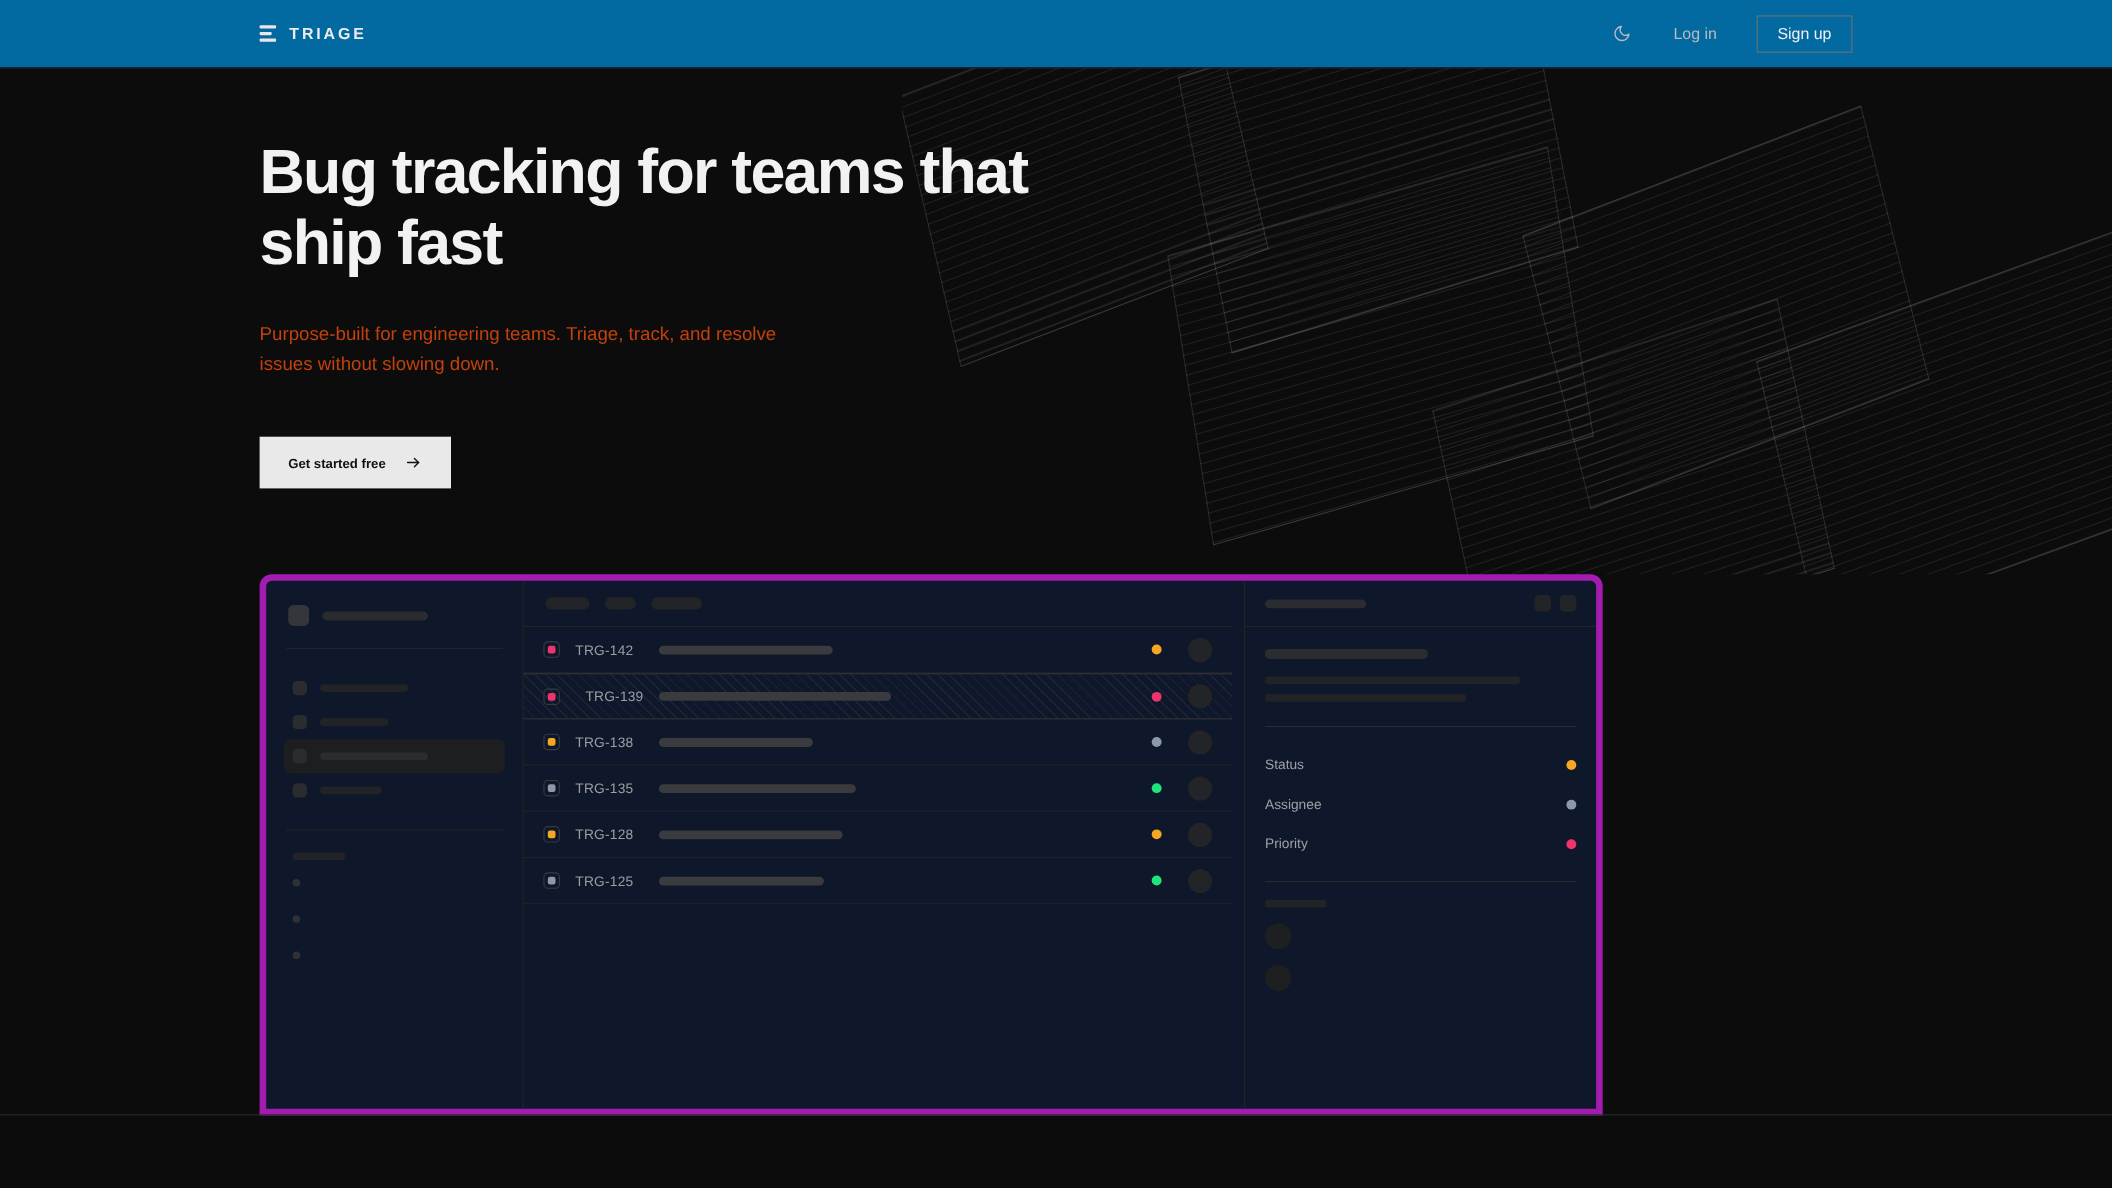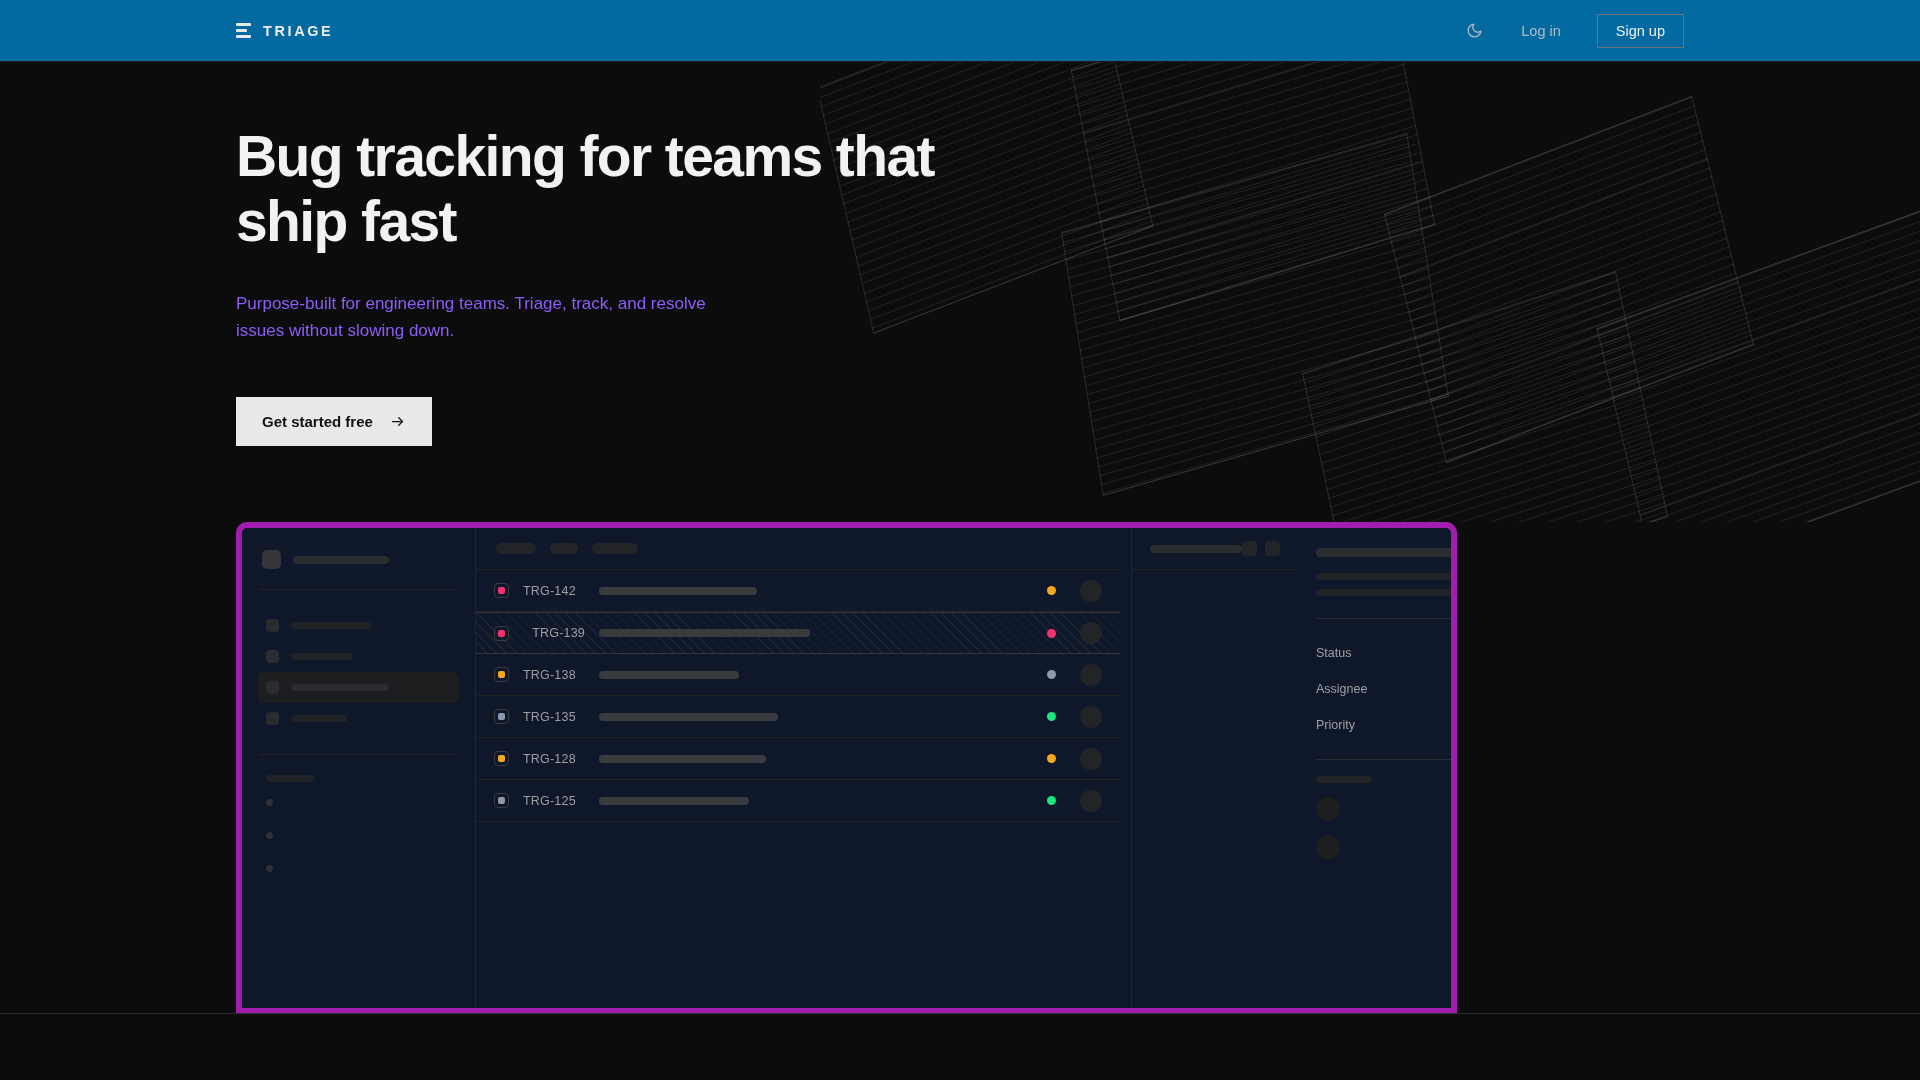--- a/index.html
+++ b/index.html
@@ -63,26 +63,26 @@
   .r5 { width: 330px; height: 250px; left: 500px; top: 258px;  transform: rotate(-18deg) skewX(-6deg); }
   .r6 { width: 345px; height: 255px; left: 795px; top: 205px;  transform: rotate(-20deg) skewX(-7deg); }
 
   
   .hero { position: absolute; top: 62px; left: 0; width: 1657px; padding: 62px 236px 0 236px; z-index: 10; }
   .headline {
     color: #f2f2f3; font-size: 57px; line-height: 1.14; font-weight: bold;
     letter-spacing: -1.6px; max-width: 700px;
   }
   .subhead {
-    margin-top: 36px; color: #8b5cf6; font-size: 17px; line-height: 1.62; max-width: 470px;
+    margin-top: 36px; color: #c2410c; font-size: 17px; line-height: 1.62; max-width: 470px;
   }
   .cta {
     margin-top: 52px; display: inline-flex; align-items: center; gap: 16px;
     background: #e9e9ea; color: #111113; border: none; cursor: pointer;
-    padding: 16px 26px; font-size: 15px; font-weight: bold; font-family: inherit;
+    padding: 16px 26px; font-size: 12px; font-weight: bold; font-family: inherit;
   }
 
   
   .app {
     position: absolute; left: 236px; top: 522px; width: 1221px; height: 492px;
     background: #0f172a;
     border: 6px solid #a21caf;
     border-radius: 11px 11px 0 0;
     display: flex; overflow: hidden; z-index: 10;
   }
@@ -119,21 +119,21 @@
     width: 15px; height: 15px; border-radius: 4px; border: 1px solid #3a3b3f;
     display: flex; align-items: center; justify-content: center; flex-shrink: 0;
   }
   .pri-sq i { width: 7px; height: 7px; border-radius: 2px; display: block; }
   .row-id { color: #9c9ea1; font-size: 12.5px; width: 62px; flex-shrink: 0; letter-spacing: .2px; }
   .row-title { height: 8px; border-radius: 4px; background: #3a3b3e; }
   .row-spacer { flex: 1; }
   .row-dot { width: 9px; height: 9px; border-radius: 50%; flex-shrink: 0; }
   .row-avatar { width: 22px; height: 22px; border-radius: 50%; background: #232427; flex-shrink: 0; margin-left: 10px; }
 
-  .app-detail { width: 320px; border-left: 1px solid #242427; flex-shrink: 0; display: flex; flex-direction: row; margin-left: 11px; }
+  .app-detail { width: 320px; border-left: 1px solid #242427; flex-shrink: 0; display: flex; flex-direction: column; margin-left: 11px; }
   .detail-head {
     height: 42px; border-bottom: 1px solid #242427; display: flex; align-items: center;
     justify-content: space-between; padding: 0 18px; flex-shrink: 0;
   }
   .detail-btns { display: flex; gap: 8px; }
   .detail-btn { width: 15px; height: 15px; border-radius: 4px; background: #232427; cursor: pointer; }
   .detail-body { padding: 20px 18px 0 18px; }
   .meta-row {
     display: flex; align-items: center; justify-content: space-between;
     padding: 11px 0; cursor: pointer;

